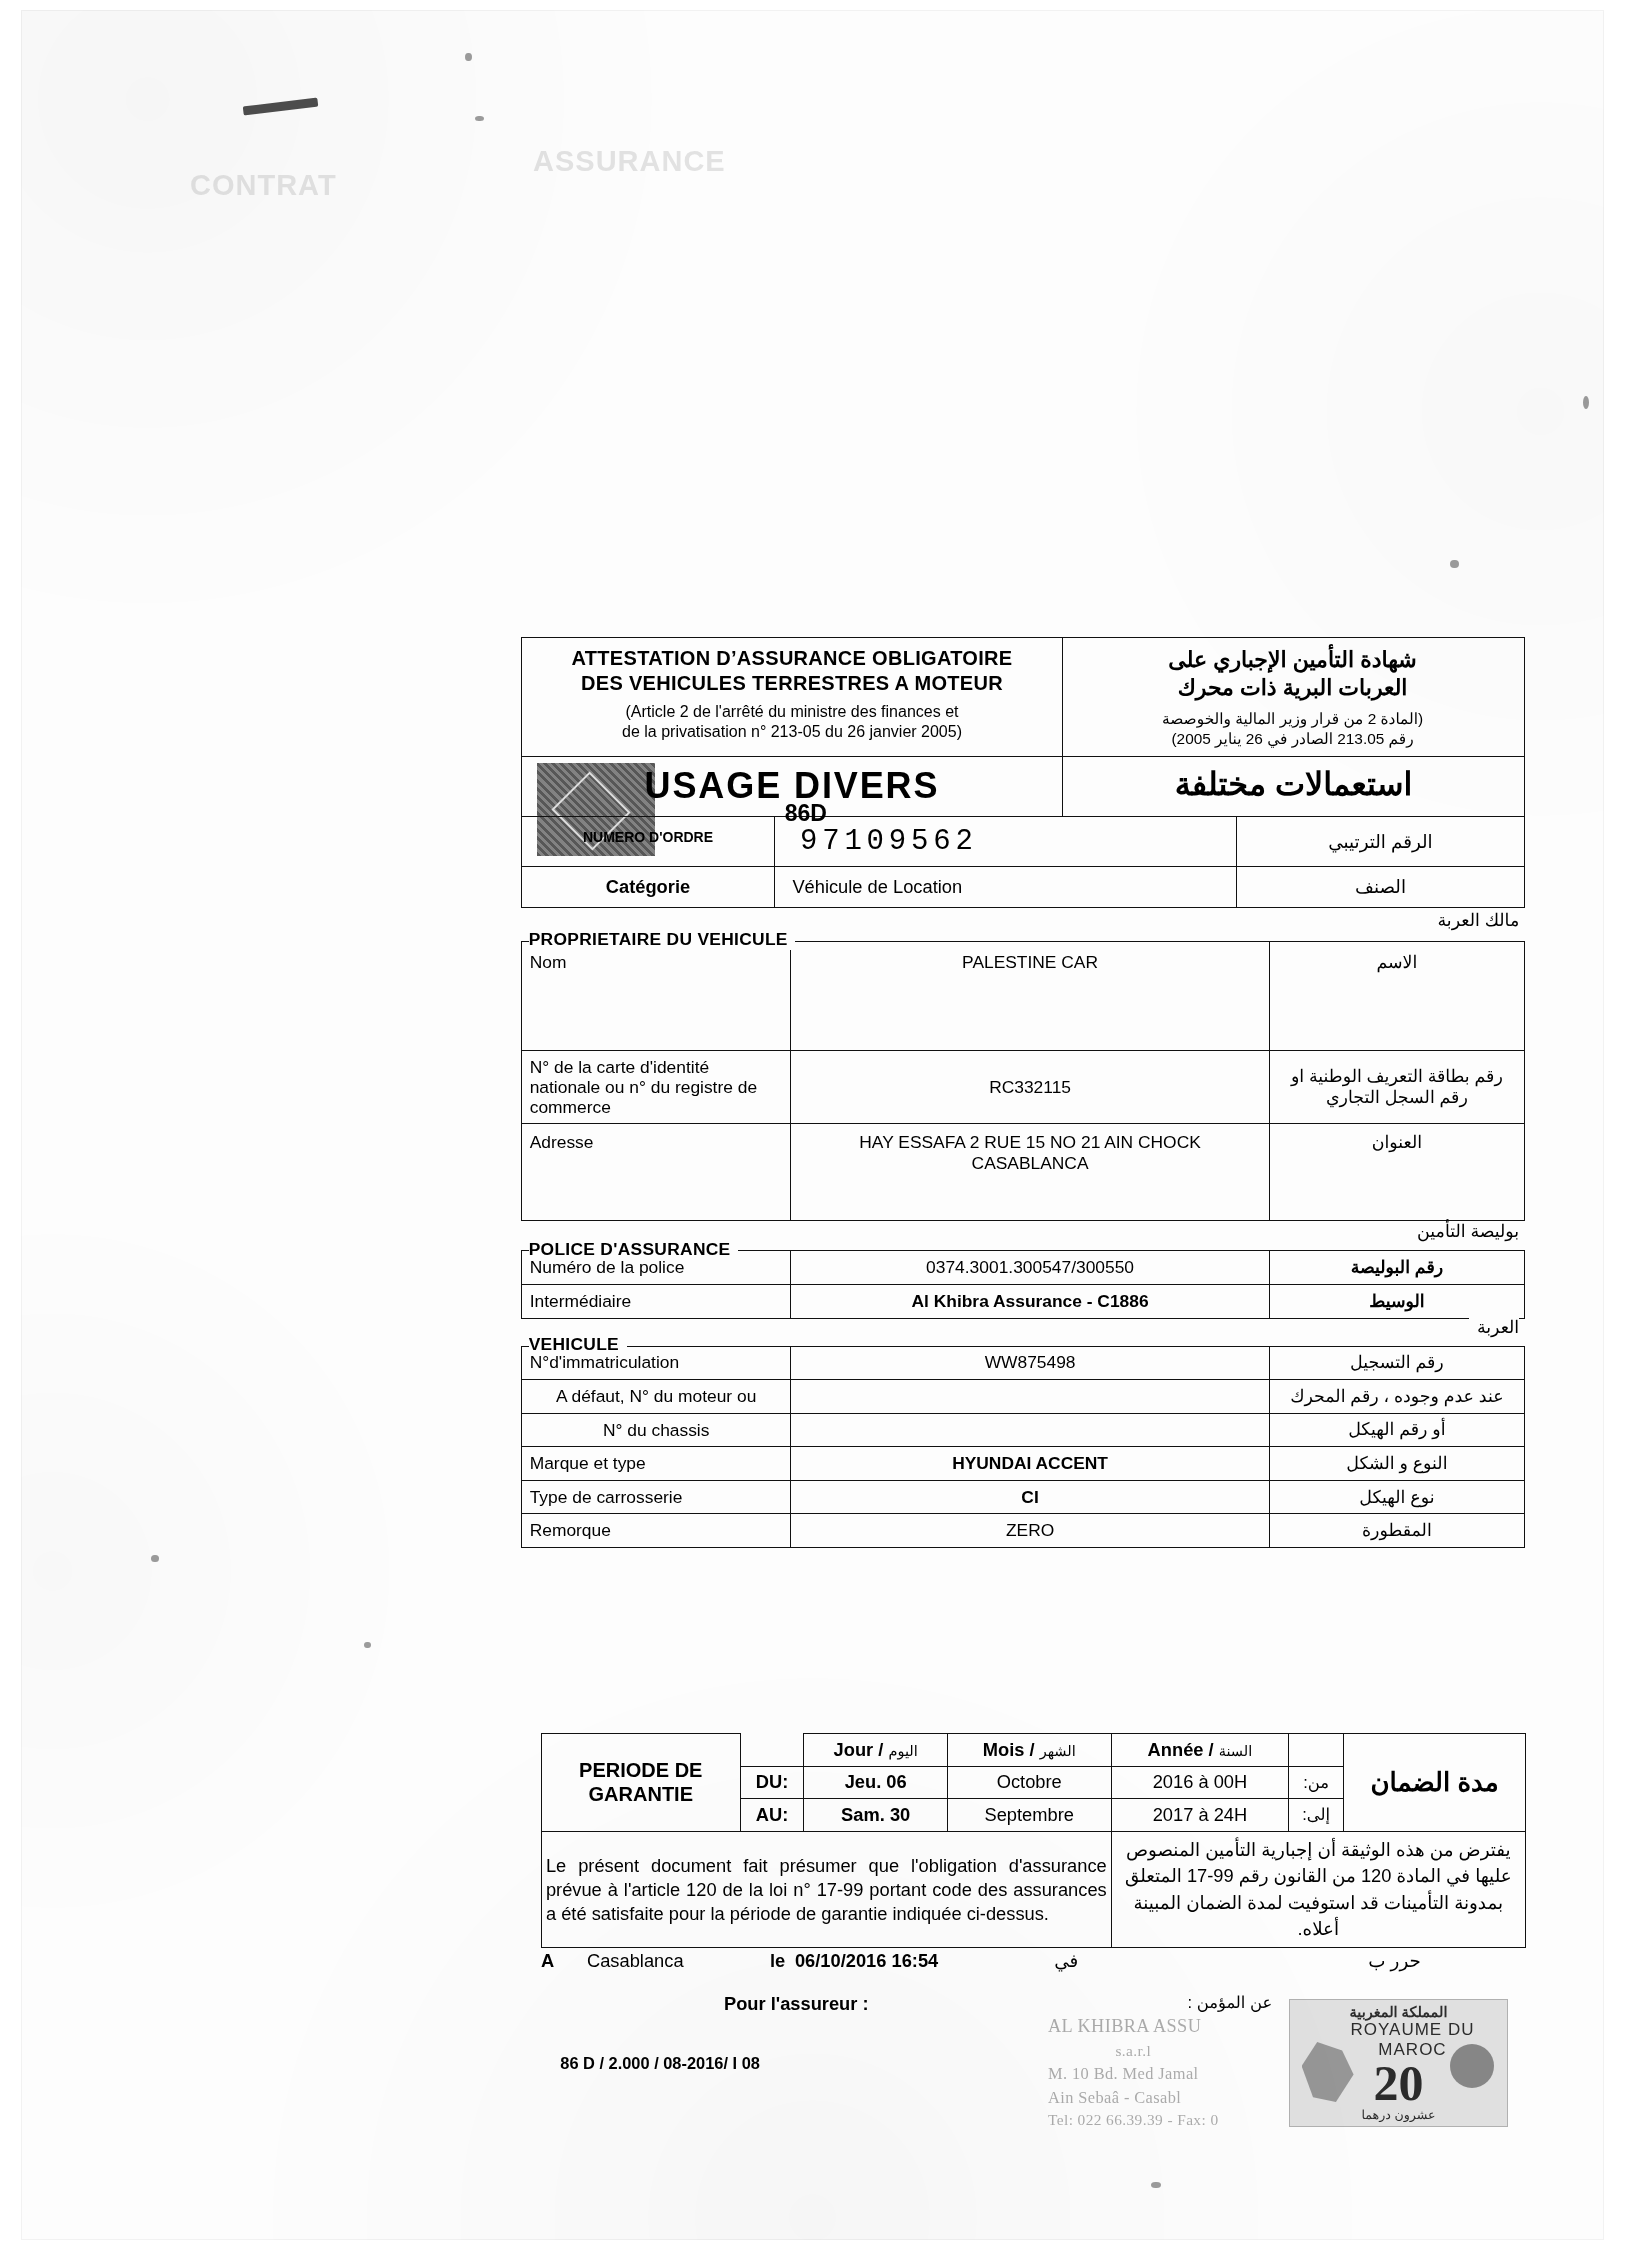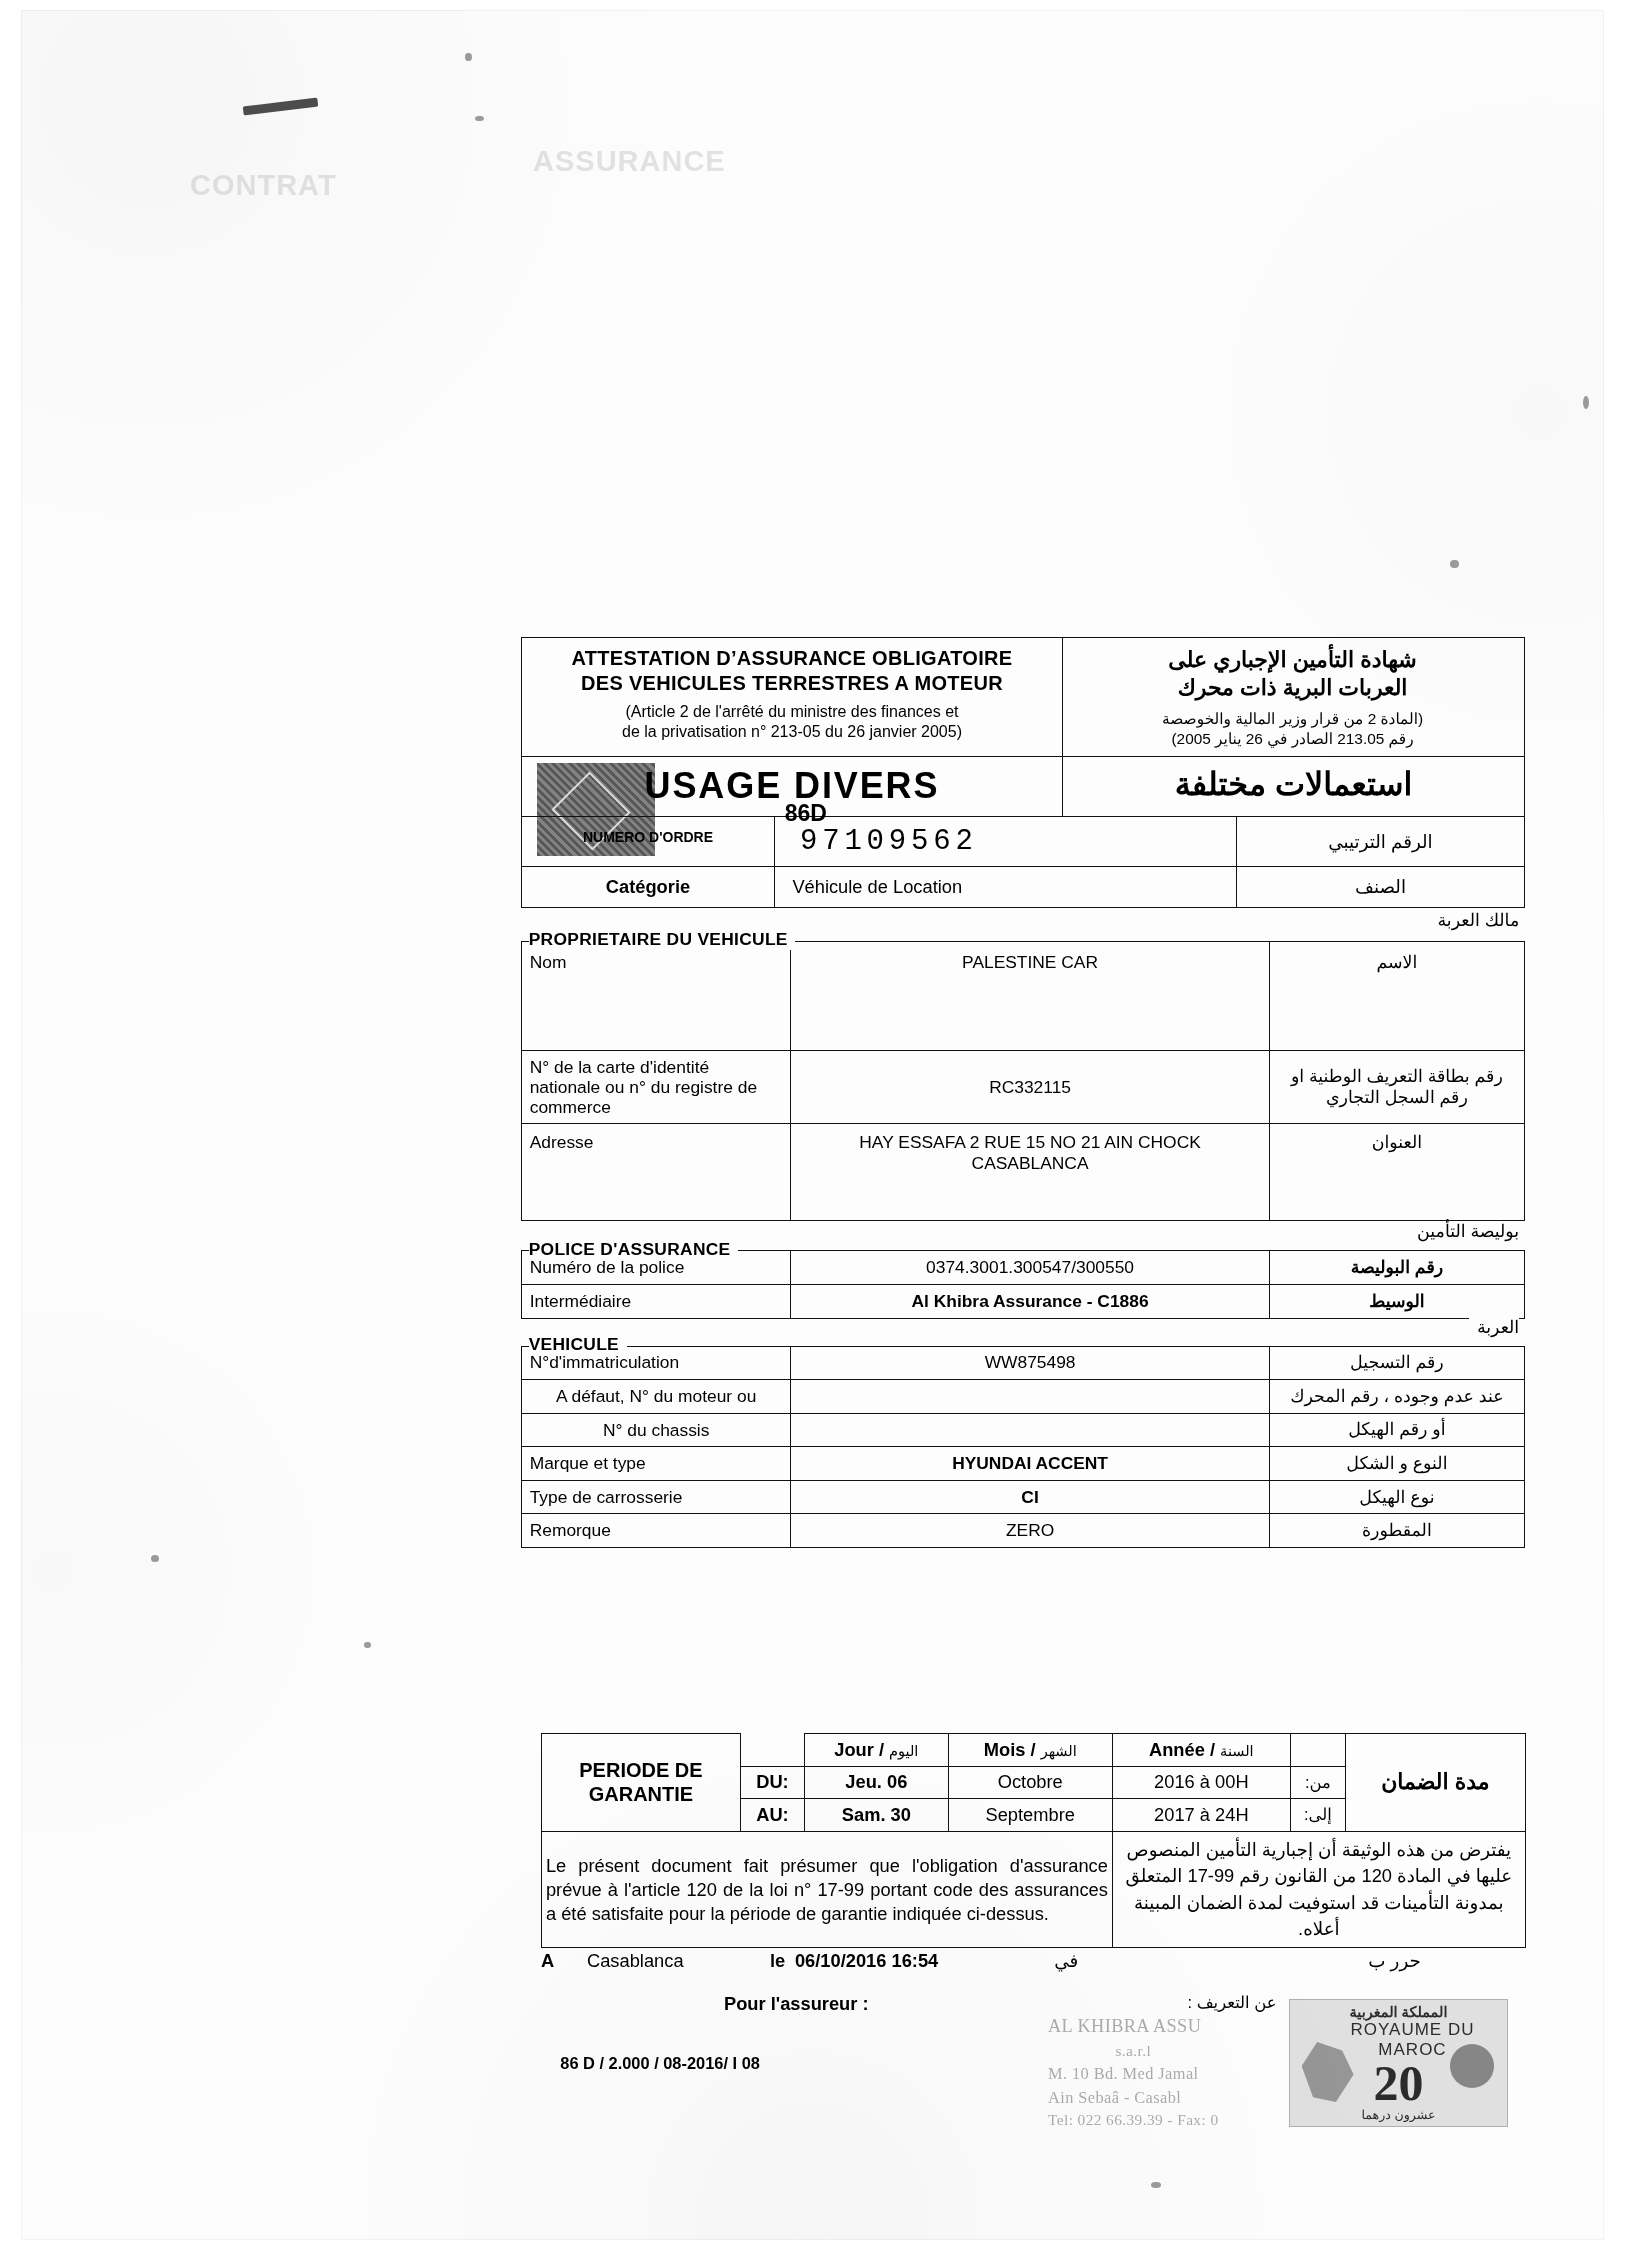--- a/index.html
+++ b/index.html
@@ -299,21 +299,21 @@
     padding: 4.8px 3.9px;
   }
   .gar .lab-big {
     font-size: 20px;
     font-weight: bold;
     line-height: 1.2;
   }
   .gar .hd { font-weight: bold; font-size: 18.3px; }
   .gar .hd small { font-size: 14.5px; font-weight: normal; }
   .gar .ar-big {
-    font-size: 22px;
+    font-size: 26px;
     font-weight: bold;
     direction: rtl;
   }
   .note-fr {
     font-size: 15.4px;
     text-align: justify;
     line-height: 1.3;
     padding: 6.8px 8.7px;
   }
   .note-ar {
@@ -623,21 +623,21 @@
     <div class="line1">
       <span style="font-weight:bold; width:46px;">A</span>
       <span style="width:183px;">Casablanca</span>
       <span style="font-weight:bold; margin-right:9.7px;">le</span>
       <span style="font-weight:bold;">06/10/2016 16:54</span>
       <span style="margin-left:116px; direction:rtl;">في</span>
       <span style="margin-left:290px; direction:rtl;">حرر ب</span>
     </div>
     <div style="display:flex; margin-top:21px;">
       <span style="margin-left:183px; font-weight:bold;">Pour l'assureur :</span>
-      <span style="margin-left:319px; direction:rtl; font-size:16.4px;">عن التعريف :</span>
+      <span style="margin-left:319px; direction:rtl; font-size:16.4px;">عن المؤمن :</span>
     </div>
     <div class="ref">86 D / 2.000 / 08-2016/ I 08</div>
   </div>
 
   <div class="stamp-ins">
     <div>AL KHIBRA ASSU</div>
     <div style="text-align:center; font-size:15.4px;">s.a.r.l</div>
     <div style="font-size:16.4px;">M. 10 Bd. Med Jamal</div>
     <div style="font-size:16.4px;">Ain Sebaâ - Casabl</div>
     <div style="font-size:15.4px;">Tel: 022 66.39.39 - Fax: 0</div>

